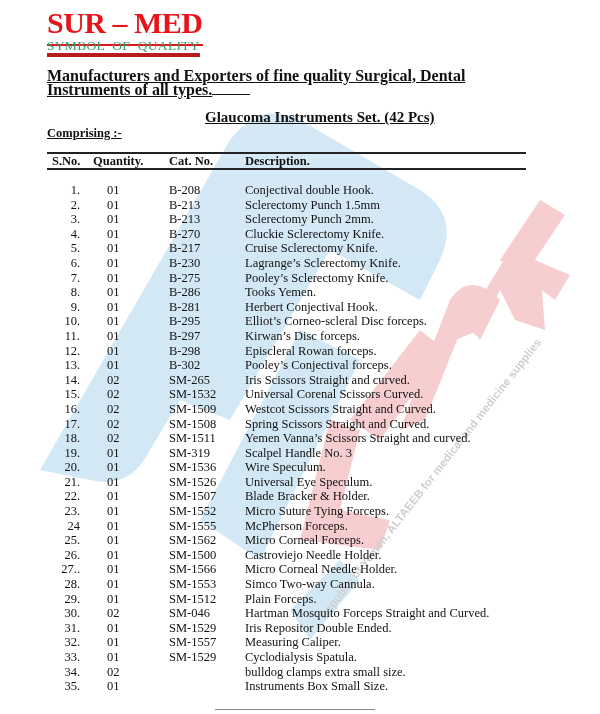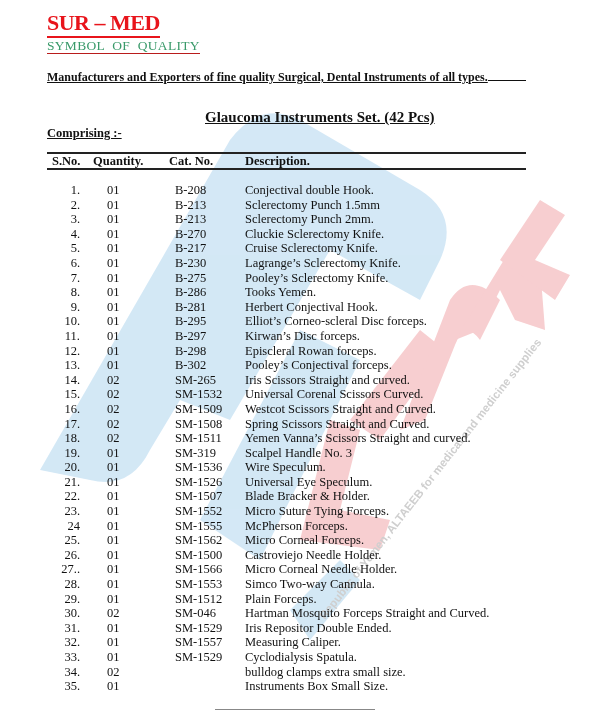--- a/index.html
+++ b/index.html
@@ -6,52 +6,52 @@
     body {
       width: 600px; height: 714px; position: relative; overflow: hidden;
       font-family: "Liberation Serif", serif; color: #111;
     }
     .watermark { position: absolute; left: 0; top: 0; width: 600px; height: 714px; pointer-events: none; z-index: 0; }
     .content { position: absolute; left: 0; top: 0; width: 600px; height: 714px; z-index: 1; }
 
     .brand {
       position: absolute; left: 47px; top: 9px;
       font-family: "Liberation Serif", serif; font-weight: bold;
-      font-size: 22px; color: #e8141b; line-height: 27px;
-      border-bottom: 2.5px solid #e8141b; padding-bottom: 0px; letter-spacing: -0.5px;
+      font-size: 30px; color: #e8141b; line-height: 27px;
+      border-bottom: 2.5px solid #e8141b; padding-bottom: 8px; letter-spacing: -0.5px;
     }
     .tagline {
       position: absolute; left: 47px; top: 38px;
       font-size: 13.5px; color: #3a9a6a; line-height: 15px;
-      border-bottom: 1px solid #b91c1c; letter-spacing: 0.3px; word-spacing: 4px;
+      border-bottom: 4px solid #b91c1c; letter-spacing: 0.3px; word-spacing: 4px;
     }
     .manufacturers {
       position: absolute; left: 47px; top: 69px;
-      font-size: 12px; font-weight: bold; line-height: 14px;
+      font-size: 16px; font-weight: bold; line-height: 14px;
       text-decoration: underline; width: 500px;
     }
     .manufacturers .tail { display: inline-block; width: 38px; border-bottom: 1px solid #111; height: 11px; vertical-align: baseline; }
     .set-title {
       position: absolute; left: 205px; top: 109px;
       font-size: 15px; font-weight: bold; line-height: 17px; text-decoration: underline;
     }
     .comprising {
       position: absolute; left: 47px; top: 126px;
       font-size: 12.5px; font-weight: bold; text-decoration: underline; line-height: 14px;
     }
     .rule-top { position: absolute; left: 47px; top: 152px; width: 479px; height: 1.5px; background: #222; }
     .rule-bottom { position: absolute; left: 47px; top: 168px; width: 479px; height: 1.5px; background: #222; }
     .hdr { position: absolute; top: 154px; font-size: 12.5px; font-weight: bold; line-height: 14px; }
 
     .rows { position: absolute; left: 0; top: 183px; width: 600px; }
     .row { position: relative; height: 14.6px; font-size: 12.5px; line-height: 14.6px; }
     .row span { position: absolute; top: 0; white-space: nowrap; }
     .c-sno { left: 50px; width: 30px; text-align: right; }
     .c-qty { left: 107px; }
-    .c-cat { left: 175px; }
+    .c-cat { left: 169px; }
     .c-desc { left: 245px; text-align: right; }
 
     .footer-line { position: absolute; left: 215px; top: 709px; width: 160px; height: 1px; background: #888; }
   </style>
 </head>
 <body>
 
 <svg class="watermark" viewBox="0 0 600 714" xmlns="http://www.w3.org/2000/svg">
   <g fill="#cfe6f5" opacity="0.9">
     <path d="M40 470 L230 140 Q260 100 300 120 L420 190 Q460 215 440 260 L420 300 L330 250 L230 420 L180 400 L150 450 Q130 490 90 480 Z"></path>

